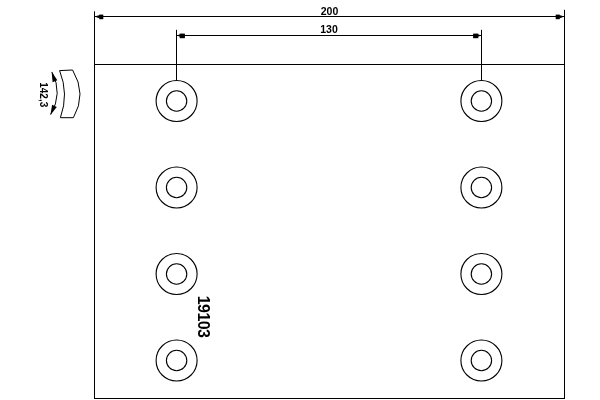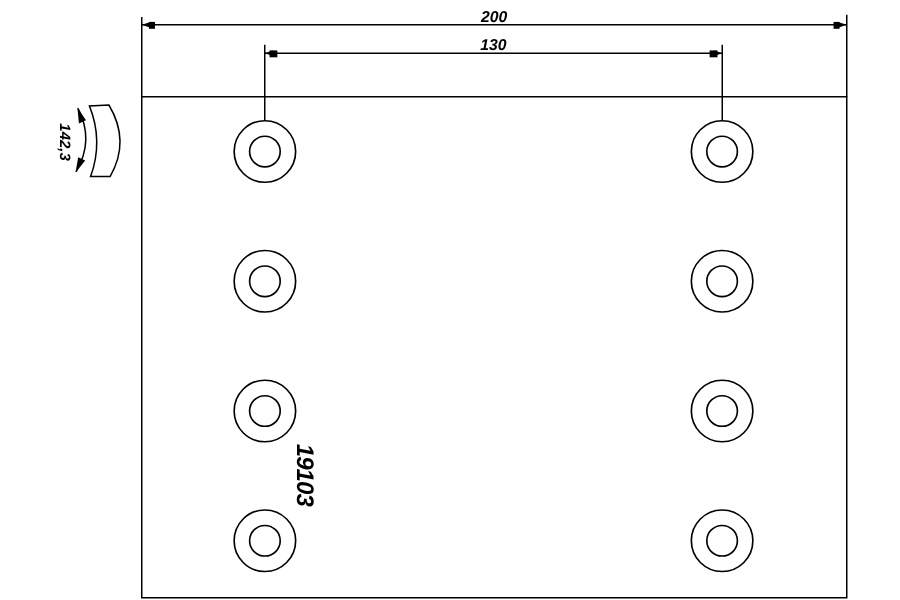--- a/index.html
+++ b/index.html
@@ -1,16 +1,16 @@
 <!DOCTYPE html>
 <html><head>
 <meta charset="utf-8">
 <style>
   html,body{margin:0;padding:0;background:#ffffff;}
-  .page{width:600px;height:400px;position:relative;background:#15803d;overflow:hidden;font-style:italic;}
+  .page{width:600px;height:400px;position:relative;background:#15803d;overflow:hidden;}
   svg text{font-family:"Liberation Sans", sans-serif;font-weight:bold;fill:#000;}
 </style>
 </head>
 <body>
 <div class="page">
 <svg width="600" height="400" viewBox="0 0 600 400" xmlns="http://www.w3.org/2000/svg">
 
   <rect x="0" y="0" width="600" height="400" fill="#ffffff"></rect>
 
   <rect x="94.5" y="64.5" width="470" height="334" fill="none" stroke="#000" stroke-width="1"></rect>

